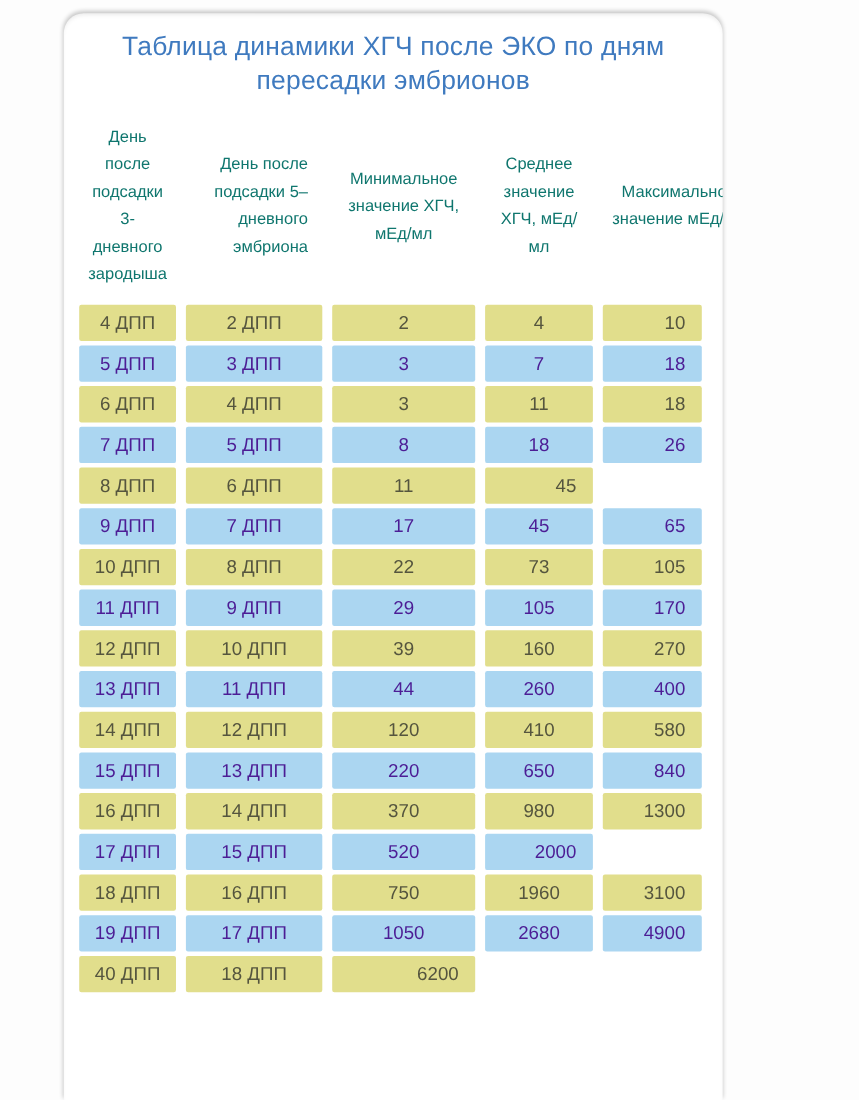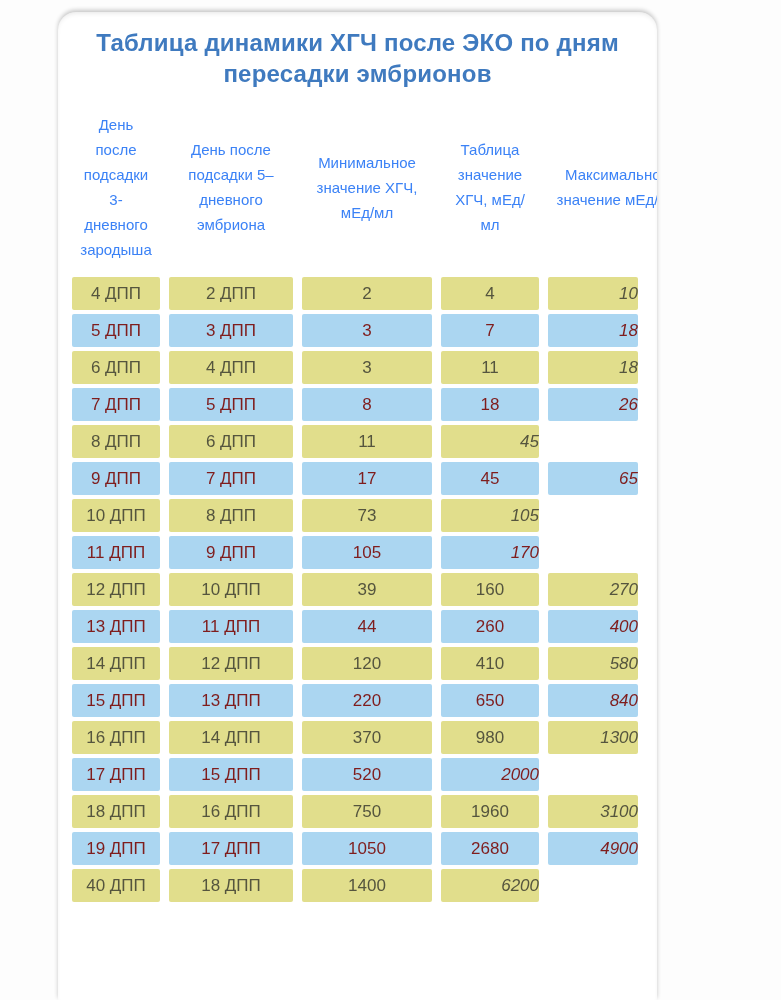--- a/index.html
+++ b/index.html
@@ -17,60 +17,60 @@
     background: #ffffff;
     border-radius: 18px 18px 0 0;
     box-shadow: 0 -2px 4px rgba(0,0,0,0.22), inset 0 3px 5px -2px rgba(0,0,0,0.10);
     overflow: hidden;
   }
   .title {
     padding-top: 15px;
     text-align: center;
     color: #3f7abf;
     font-size: 24px;
-    font-weight: bold;
+    font-weight: normal;
     line-height: 31px;
     letter-spacing: 0.2px;
   }
   .thead {
     display: grid;
     grid-template-columns: 88px 124px 130px 98px 90px;
     column-gap: 9px;
     margin: 18px 0 0 14px;
     height: 160px;
     align-items: center;
-    color: #3b82f6;
+    color: #0f766e;
     font-size: 15px;
     line-height: 25px;
     text-align: center;
   }
   .thi { margin: 0 auto; }
   .h1 .thi { width: 76px; }
-  .h2 .thi { width: 98px; }
+  .h2 .thi { width: 98px; text-align: right; }
   .h3 .thi { width: 120px; text-align: center; }
   .h4 .thi { width: 84px; }
   .h5 .thi { width: 122px; margin: 0 0 0 8px; } 
   .tbody { margin: 10px 0 0 14px; }
   .row {
     display: grid;
     grid-template-columns: 88px 124px 130px 98px 90px;
     column-gap: 9px;
     height: 33px;
     margin-bottom: 4px;
     font-size: 17px;
   }
   .cell {
     display: flex;
     align-items: center;
     justify-content: center;
     border-radius: 2px;
   }
-  .cell.c5 { justify-content: flex-end; padding-right: 0; box-sizing: border-box; font-style: italic; }
+  .cell.c5 { justify-content: flex-end; padding-right: 15px; box-sizing: border-box; }
   .row.yellow .cell { background: #e1de8c; color: #55553e; }
-  .row.blue   .cell { background: #abd6f1; color: #7f1d1d; }
+  .row.blue   .cell { background: #abd6f1; color: #4c1d95; }
 </style>
 </head>
 <body>
 
 <div class="card">
 
   <div class="title">
     <div>Таблица динамики ХГЧ после ЭКО по дням</div>
     <div>пересадки эмбрионов</div>
   </div>
@@ -79,21 +79,21 @@
     <div class="th h1">
       <div class="thi">День после подсадки 3-дневного зародыша</div>
     </div>
     <div class="th h2">
       <div class="thi">День после подсадки 5–дневного эмбриона</div>
     </div>
     <div class="th h3">
       <div class="thi">Минимальное значение ХГЧ, мЕд/мл</div>
     </div>
     <div class="th h4">
-      <div class="thi">Таблица значение ХГЧ, мЕд/мл</div>
+      <div class="thi">Среднее значение ХГЧ, мЕд/мл</div>
     </div>
     <div class="th h5">
       <div class="thi">Максимальное значение мЕд/мл</div>
     </div>
   </div>
 
   <div class="tbody">
   <div class="row yellow">
     <div class="cell c1">4 ДПП</div>
     <div class="cell c2">2 ДПП</div>
@@ -137,27 +137,29 @@
     <div class="cell c1">9 ДПП</div>
     <div class="cell c2">7 ДПП</div>
     <div class="cell c3">17</div>
     <div class="cell c4">45</div>
     <div class="cell c5">65</div>
   </div>
 
   <div class="row yellow">
     <div class="cell c1">10 ДПП</div>
     <div class="cell c2">8 ДПП</div>
+    <div class="cell c3">22</div>
     <div class="cell c4">73</div>
     <div class="cell c5">105</div>
   </div>
 
   <div class="row blue">
     <div class="cell c1">11 ДПП</div>
     <div class="cell c2">9 ДПП</div>
+    <div class="cell c3">29</div>
     <div class="cell c4">105</div>
     <div class="cell c5">170</div>
   </div>
 
   <div class="row yellow">
     <div class="cell c1">12 ДПП</div>
     <div class="cell c2">10 ДПП</div>
     <div class="cell c3">39</div>
     <div class="cell c4">160</div>
     <div class="cell c5">270</div>
@@ -214,18 +216,17 @@
     <div class="cell c1">19 ДПП</div>
     <div class="cell c2">17 ДПП</div>
     <div class="cell c3">1050</div>
     <div class="cell c4">2680</div>
     <div class="cell c5">4900</div>
   </div>
 
   <div class="row yellow">
     <div class="cell c1">40 ДПП</div>
     <div class="cell c2">18 ДПП</div>
-    <div class="cell c3">1400</div>
     <div class="cell c5">6200</div>
   </div>
 </div>
 
 </div>
 
 </body></html>

